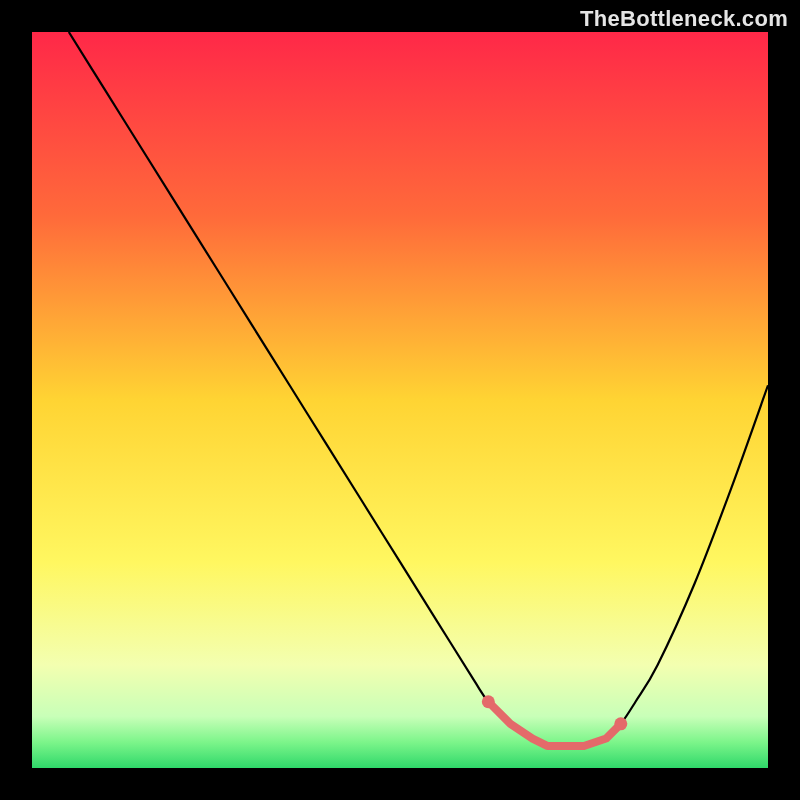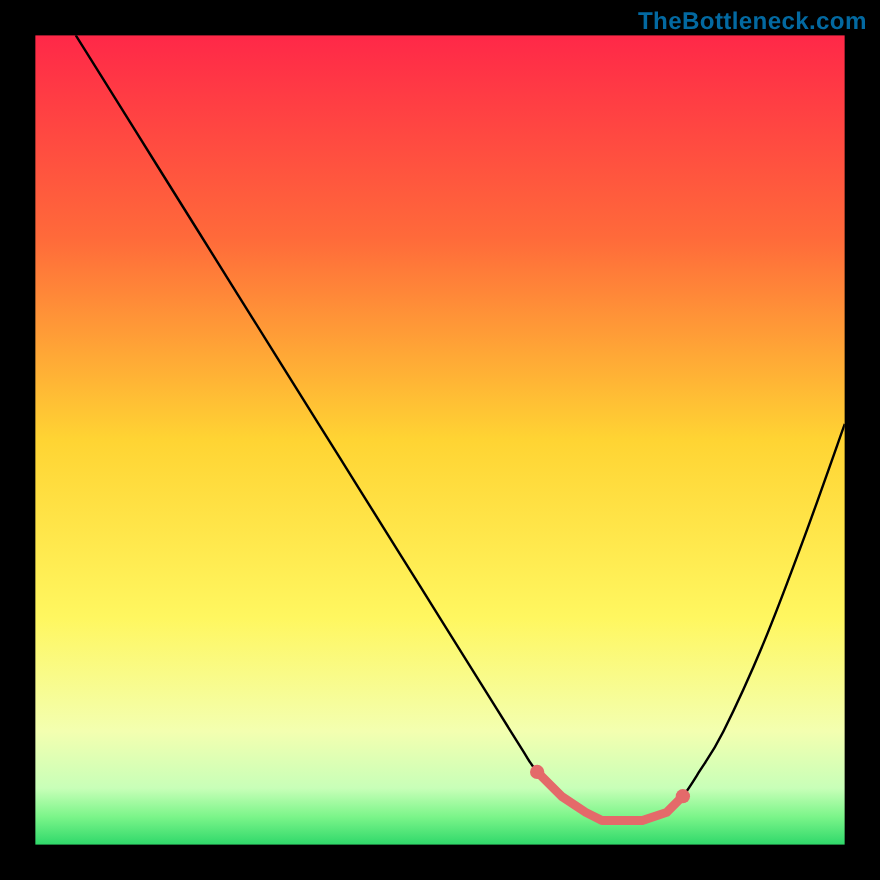--- a/index.html
+++ b/index.html
@@ -40,21 +40,21 @@
     height: 100%;
     pointer-events: none;
   }
   .watermark {
     position: absolute;
     top: 6px;
     right: 12px;
     font-family: Arial, Helvetica, sans-serif;
     font-size: 22px;
     font-weight: 600;
-    color: #0369a1;
+    color: #e5e5e5;
     letter-spacing: 0.3px;
   }
 </style>
 </head>
 <body>
 
 <div class="frame">
 
   <div class="plot">
     <svg class="gradient" viewBox="0 0 736 736" preserveAspectRatio="none">

